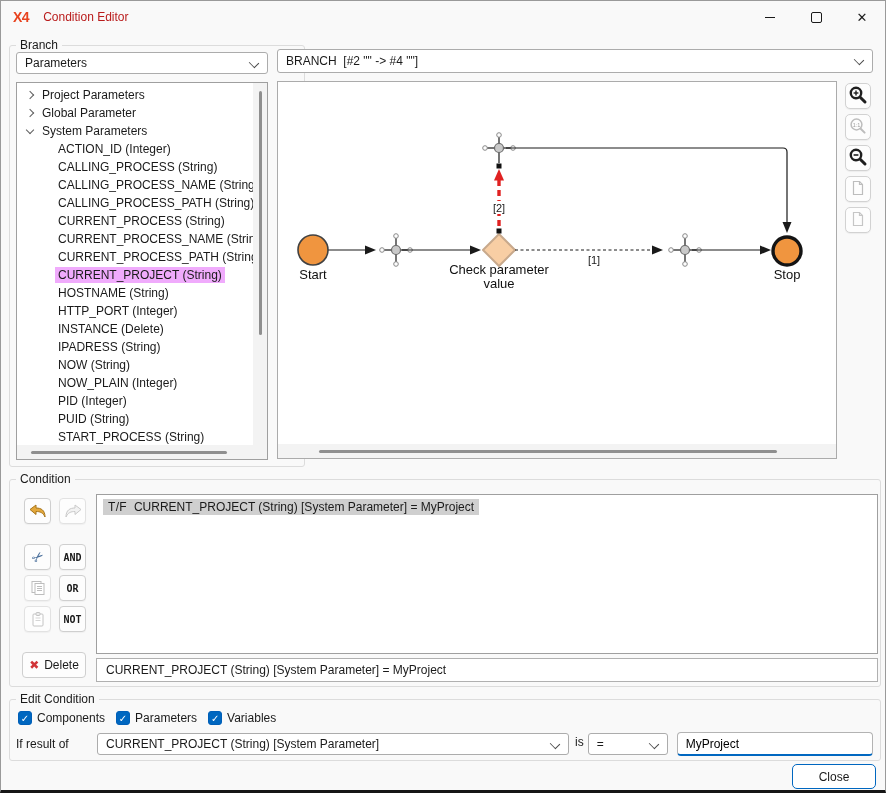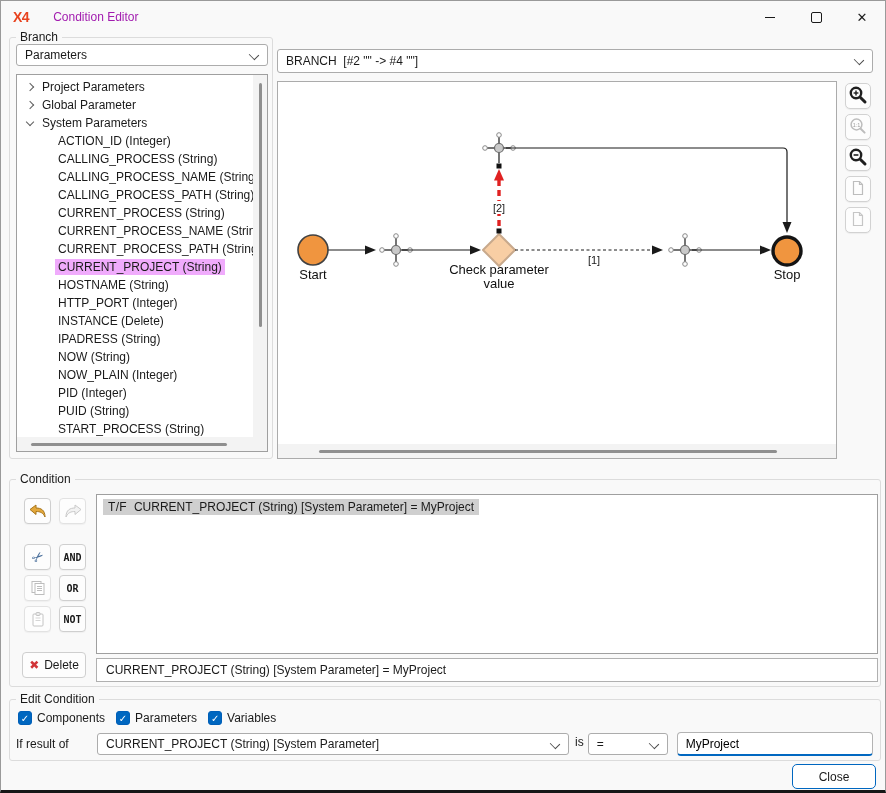--- a/index.html
+++ b/index.html
@@ -5,35 +5,35 @@
   html,body{margin:0;padding:0;background:#6b6b6b;}
   .window{
     position:relative;width:886px;height:793px;box-sizing:border-box;
     background:#f9f9f9;border:1px solid #9a9a9a;border-bottom:3px solid #161616;
     font-family:"Liberation Sans","DejaVu Sans",sans-serif;font-size:12px;color:#1a1a1a;
     overflow:hidden;
   }
   
   .titlebar{height:32px;display:flex;align-items:center;}
   .logo{margin-left:12px;font-weight:bold;font-size:14px;color:#e8431f;letter-spacing:-0.5px;}
-  .title{margin-left:24px;font-size:12px;color:#a21caf;}
+  .title{margin-left:14px;font-size:12px;color:#b91c1c;}
   .win-controls{margin-left:auto;display:flex;height:32px;}
   .win-btn{width:46px;height:32px;display:flex;align-items:center;justify-content:center;cursor:default;}
   .min-glyph{display:block;width:10px;height:1px;background:#1a1a1a;}
   .max-glyph{display:block;width:9px;height:9px;border:1px solid #1a1a1a;border-radius:2px;}
   .close-glyph{font-size:13px;line-height:1;}
   
   .group{position:absolute;border:1px solid #dcdcdc;border-radius:3px;}
   .group-label{position:absolute;top:-8px;left:6px;background:#f9f9f9;padding:0 4px;font-size:12px;color:#1a1a1a;white-space:nowrap;}
   
   .combo{position:absolute;background:#fff;border:1px solid #acacac;border-radius:3px;height:22px;box-sizing:border-box;display:flex;align-items:center;padding:0 24px 0 8px;}
   .combo-text{white-space:pre;overflow:hidden;}
   .combo-chev{position:absolute;right:9px;top:6px;width:7px;height:7px;border-right:1.4px solid #4a4a4a;border-bottom:1.4px solid #4a4a4a;transform:rotate(45deg) scaleY(.85);}
   
-  .branch-group{left:8px;top:36px;width:262px;height:420px;}
+  .branch-group{left:8px;top:44px;width:262px;height:420px;padding-left:32px;}
   .param-combo{left:6px;top:6px;width:252px;}
   .tree-panel{position:absolute;left:6px;top:36px;width:252px;height:378px;background:#fff;border:1px solid #9f9f9f;box-sizing:border-box;overflow:hidden;}
   .tree-body{position:absolute;left:0;top:2px;right:14px;bottom:14px;overflow:hidden;}
   .tree-row{display:flex;align-items:flex-end;height:18px;padding-left:6px;white-space:nowrap;}
   .tree-row.lvl1{padding-left:38px;}
   .chev{width:16px;height:16px;flex:none;position:relative;}
   .chev::before{content:"";position:absolute;width:5px;height:5px;border-right:1.4px solid #5f5f5f;border-bottom:1.4px solid #5f5f5f;left:4px;top:4.5px;transform:rotate(-45deg);}
   .chev.expanded::before{transform:rotate(45deg);top:3.5px;}
   .tree-label{padding:1px 3px;}
   .tree-label.selected{background:#f0abfc;}

